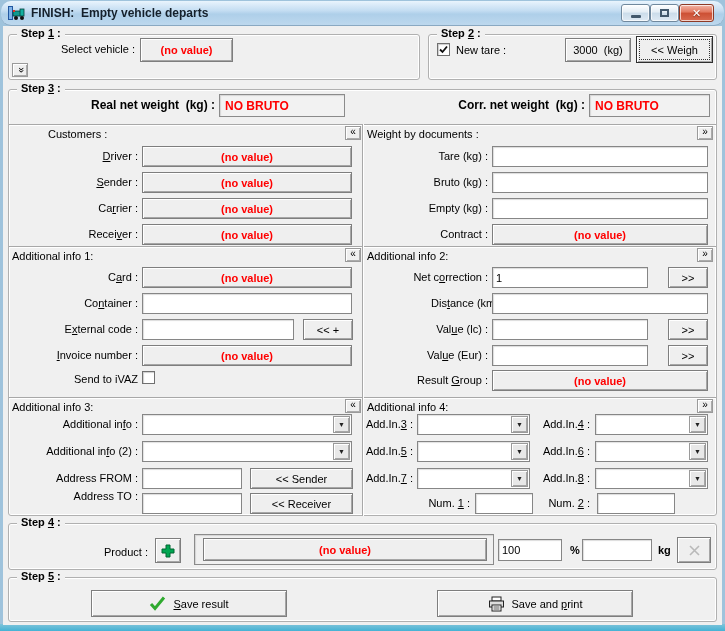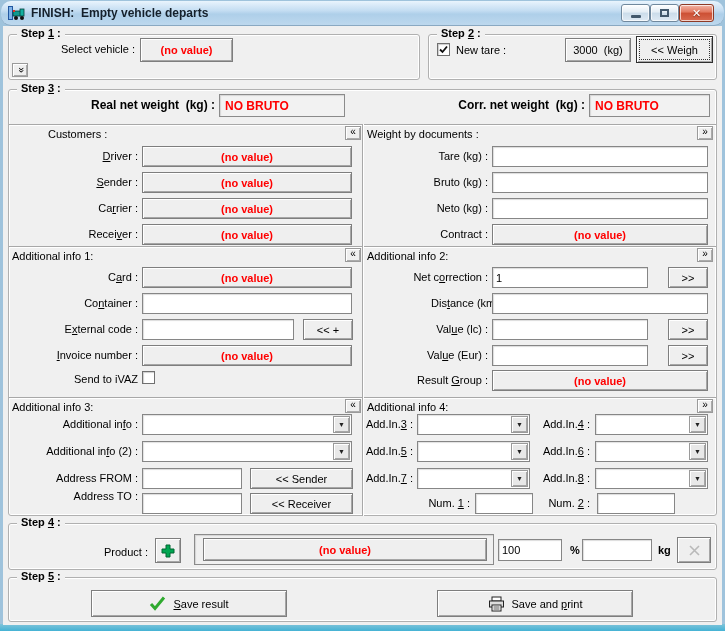--- a/index.html
+++ b/index.html
@@ -147,21 +147,21 @@
   <div class="btn noval" style="left:142px;top:224px;width:210px;height:21px;">(no value)</div>
 
   <span class="lbl left" style="left:367px;top:128px;">Weight by documents :</span>
   <div class="chevbtn" style="left:697px;top:126px;">
     <span>»</span>
   </div>
   <span class="lbl" style="left:363px;top:150px;width:125px;">Tare (kg) :</span>
   <input class="input" style="left: 492px; top: 146px; width: 216px; height: 21px;" value="">
   <span class="lbl" style="left:363px;top:176px;width:125px;">Bruto (kg) :</span>
   <input class="input" style="left: 492px; top: 172px; width: 216px; height: 21px;" value="">
-  <span class="lbl" style="left:363px;top:202px;width:125px;">Neto (kg) :</span>
+  <span class="lbl" style="left:363px;top:202px;width:125px;">Empty (kg) :</span>
   <input class="input" style="left: 492px; top: 198px; width: 216px; height: 21px;" value="">
   <span class="lbl" style="left:363px;top:228px;width:125px;">Contract :</span>
   <div class="btn noval" style="left:492px;top:224px;width:216px;height:21px;">(no value)</div>
 
   <span class="lbl left" style="left:12px;top:250px;">Additional info 1:</span>
   <div class="chevbtn" style="left:345px;top:248px;">
     <span>«</span>
   </div>
   <span class="lbl" style="left:10px;top:271px;width:128px;">C<u>a</u>rd :</span>
   <div class="btn noval" style="left:142px;top:267px;width:210px;height:21px;">(no value)</div>

